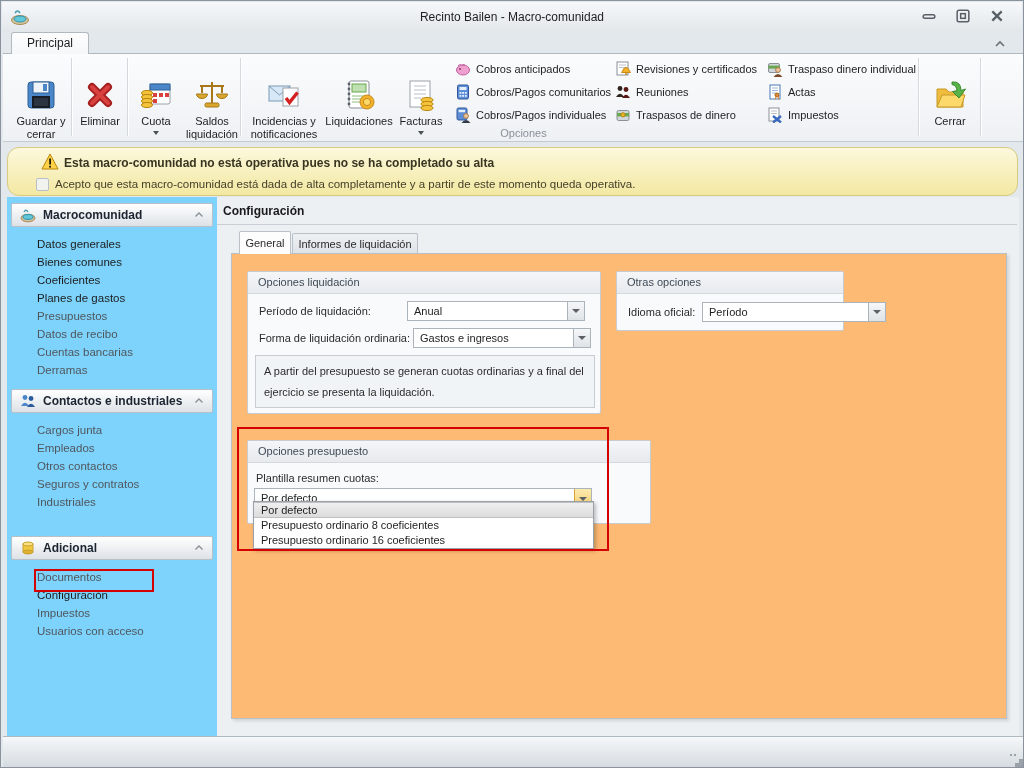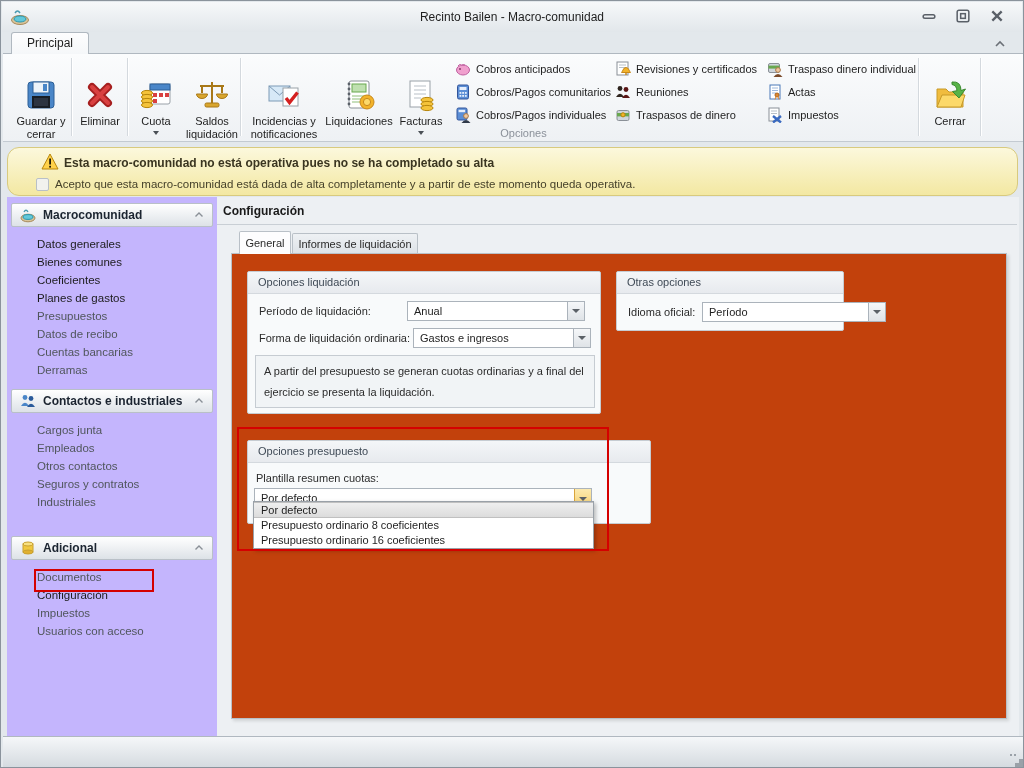--- a/index.html
+++ b/index.html
@@ -58,21 +58,21 @@
     position:absolute; left:6px; top:146px; width:1011px; height:49px;
     background:linear-gradient(#fcf8dc,#f3e8a2);
     border:1px solid #d8ca7e; border-radius:12px;
   }
   .warning-icon { position:absolute; left:33px; top:5px; width:18px; height:17px; }
   .warning-title { position:absolute; left:56px; top:8px; font-size:12px; font-weight:bold; color:#3a3520; }
   .warning-check { position:absolute; left:28px; top:30px; width:13px; height:13px;
     background:#f2f2ee; border:1px solid #b9c0c7; border-radius:2px; }
   .warning-check-label { position:absolute; left:47px; top:30px; font-size:11.5px; color:#45412a; }
   
-  .sidebar { position:absolute; left:6px; top:196px; width:210px; height:539px; background:#c4b5fd; }
+  .sidebar { position:absolute; left:6px; top:196px; width:210px; height:539px; background:#7dd3fc; }
   .nav-header {
     margin:6px 4px 0 4px; height:24px; display:flex; align-items:center;
     background:linear-gradient(#ffffff,#dde2e7);
     border:1px solid #b9c0c7; border-radius:2px; padding:0 8px; cursor:pointer;
   }
   .nav-header + .nav-list { margin-top:8px; }
   .nav-header .nh-icon { width:16px; height:16px; margin-right:7px; flex:none; }
   .nav-header .nh-title { font-size:12px; font-weight:bold; color:#1b2430; flex:1; }
   .nav-header .nh-chevron { width:10px; height:8px; flex:none; }
   .nav-list { margin-bottom:10px; }
@@ -84,21 +84,21 @@
   .main-title-sep { position:absolute; left:216px; top:223px; width:800px; height:1px; background:#c9cfd5; }
   .doc-tab {
     position:absolute; font-size:11px; color:#2a2a2a; text-align:center;
     border:1px solid #b9c0c7; border-bottom:none; border-radius:2px 2px 0 0; cursor:pointer;
   }
   .doc-tab.active { left:238px; top:230px; width:52px; height:23px; line-height:22px; background:#fdfdfe; z-index:3; }
   .doc-tab.inactive { left:291px; top:232px; width:126px; height:21px; line-height:20px;
     background:linear-gradient(#eef1f4,#dde2e7); z-index:1; }
   .panel {
     position:absolute; left:230px; top:252px; width:776px; height:466px;
-    background:#c2410c; border:1px solid #b9c0c7; box-shadow:2px 2px 3px rgba(0,0,0,0.12); z-index:2;
+    background:#fdba74; border:1px solid #b9c0c7; box-shadow:2px 2px 3px rgba(0,0,0,0.12); z-index:2;
   }
   
   .groupbox { position:absolute; background:#f8fafb; border:1px solid #c6ccd2; border-radius:2px; }
   .gb-header {
     height:22px; line-height:21px; padding-left:10px; font-size:11px; color:#3f4a56;
     background:linear-gradient(#f4f6f8,#e7eaee); border-bottom:1px solid #d4d9de;
     border-radius:2px 2px 0 0;
   }
   .flabel { position:absolute; font-size:11px; color:#2b2b2b; }
   .combo {

